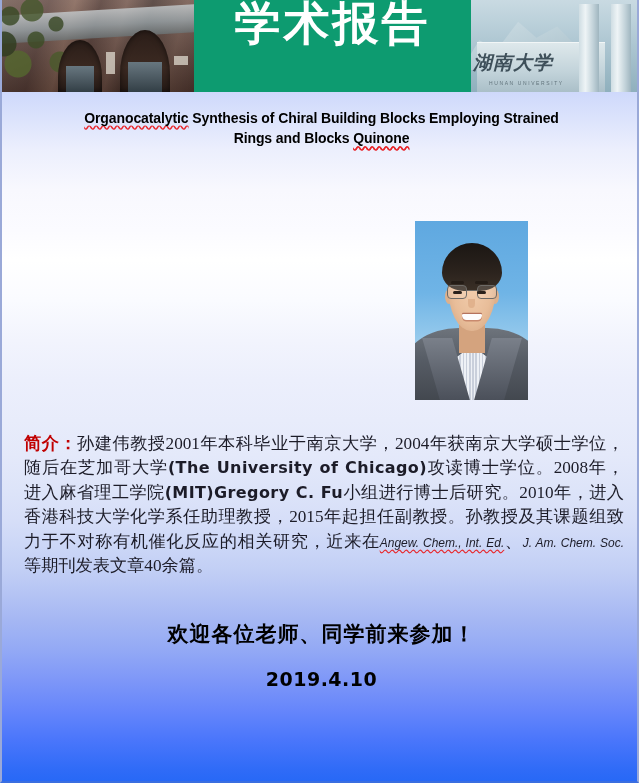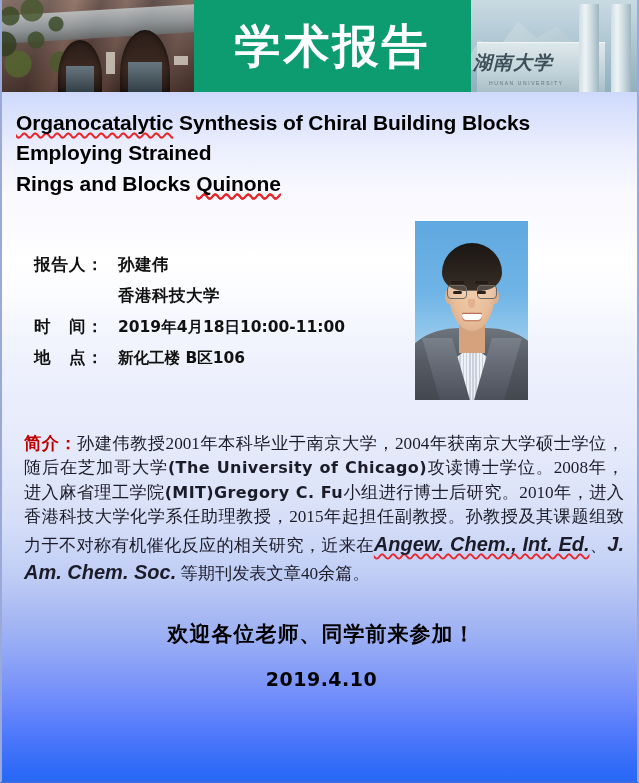--- a/index.html
+++ b/index.html
@@ -157,40 +157,40 @@
     opacity: .75;
     white-space: nowrap;
   }
 
   #hdr-green {
     position: absolute;
     left: 192px; top: 0;
     width: 277px; height: 92px;
     background: #0d9b70;
     display: flex;
-    align-items: center;
+    align-items: flex-start;
     justify-content: center;
   }
   #hdr-green-title {
     font-family: "DejaVu Sans", sans-serif;
     font-size: 46px;
     font-weight: 700;
     color: #ffffff;
     letter-spacing: 3px;
     line-height: 1;
     white-space: nowrap;
   }
 
   
   #title {
     position: absolute;
     left: 14px; top: 108px;
     width: 611px;
-    text-align: left;
-    font-size: 21px;
+    text-align: center;
+    font-size: 14px;
     font-weight: 700;
     color: #000000;
     line-height: 1.45;
     letter-spacing: -0.1px;
   }
   .spell {
     text-decoration: underline wavy #e8262b;
     text-decoration-skip-ink: none;
     text-underline-offset: 2px;
   }
@@ -357,22 +357,22 @@
   }
   .lat {
     font-family: "DejaVu Sans", sans-serif;
     font-size: 16px;
     font-weight: 700;
     letter-spacing: .4px;
   }
   .jrnl {
     font-family: "Liberation Sans", sans-serif;
     font-style: italic;
-    font-weight: 700;
-    font-size: 20px;
+    font-weight: 400;
+    font-size: 12px;
   }
 
   
   #welcome {
     position: absolute;
     left: 0; top: 620px;
     width: 639px;
     text-align: center;
     font-family: "DejaVu Sans", sans-serif;
     font-size: 21px;
@@ -423,43 +423,20 @@
       <div class="gate-en">HUNAN  UNIVERSITY</div>
     </div>
 
   </div>
 
   <div id="title">
     <span class="spell">Organocatalytic</span><span> Synthesis of Chiral Building Blocks Employing Strained</span><br>
     <span>Rings and Blocks </span><span class="spell"><span class="spell">Quinone</span></span>
   </div>
 
-  <div id="info">
-
-    <div class="info-row">
-      <span class="info-label">报告人：</span>
-      <span class="info-value cn">孙建伟</span>
-    </div>
-
-    <div class="info-row">
-      <span class="info-label"></span>
-      <span class="info-value cn">香港科技大学</span>
-    </div>
-
-    <div class="info-row">
-      <span class="info-label">时　间：</span>
-      <span class="info-value">2019年4月18日10:00-11:00</span>
-    </div>
-
-    <div class="info-row">
-      <span class="info-label">地　点：</span>
-      <span class="info-value">新化工楼 B区106</span>
-    </div>
-
-  </div>
 
   <div id="photo">
     <div class="ph-shoulder"></div>
     <div class="ph-shirt"></div>
     <div class="ph-lapelL"></div>
     <div class="ph-lapelR"></div>
     <div class="ph-neck"></div>
     <div class="ph-ear ph-earL"></div>
     <div class="ph-ear ph-earR"></div>
     <div class="ph-face"></div>

